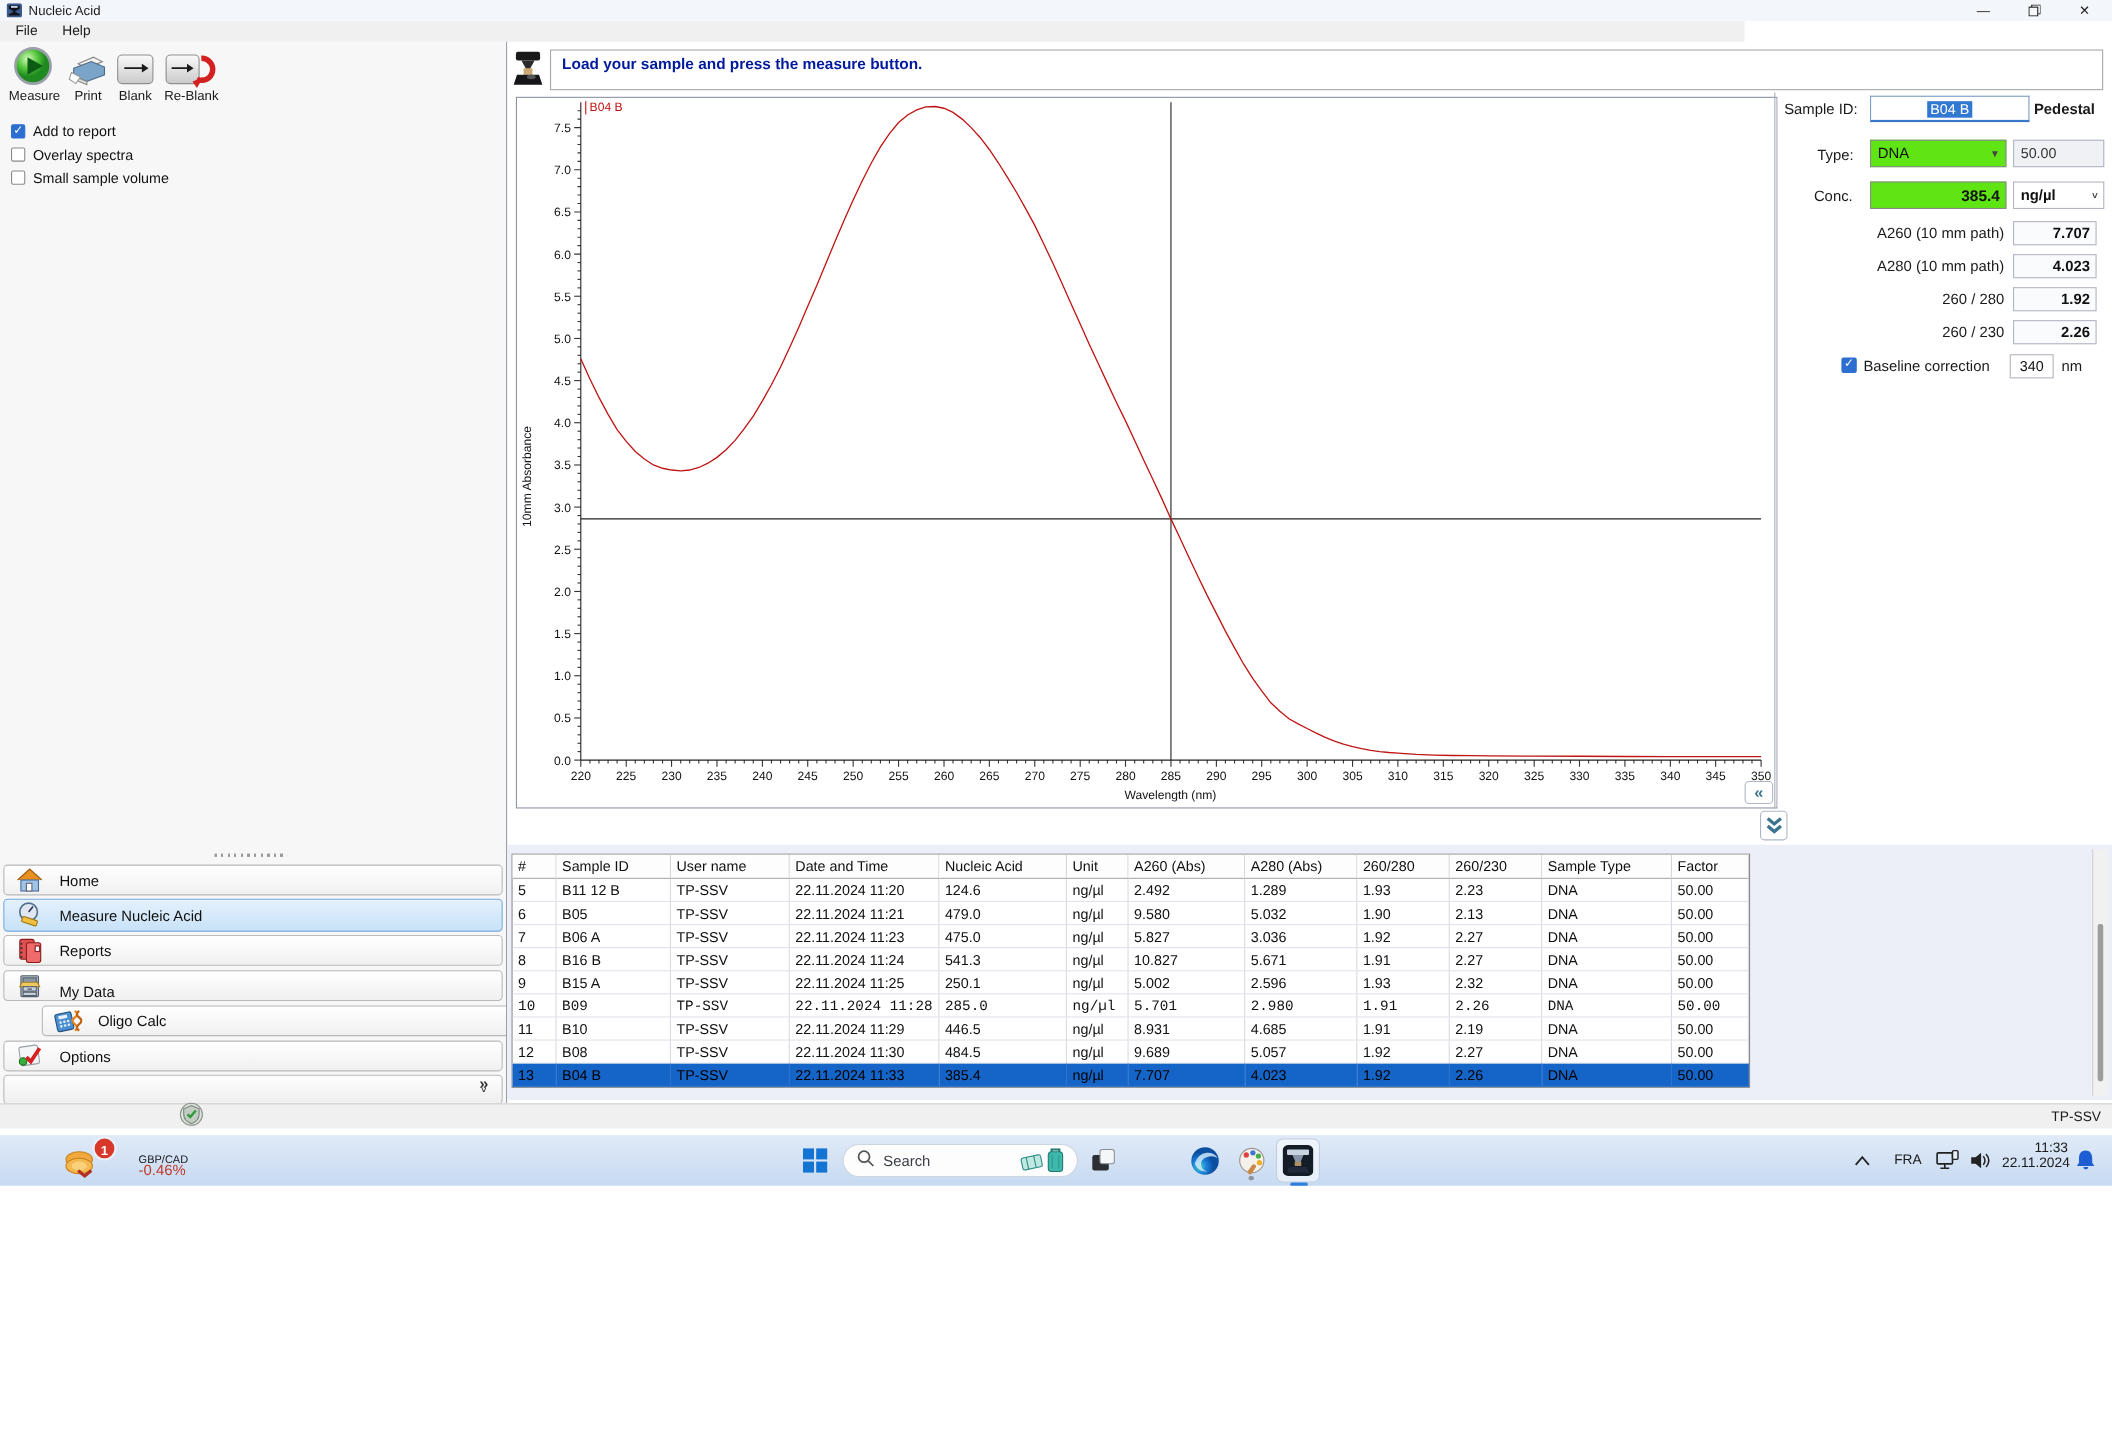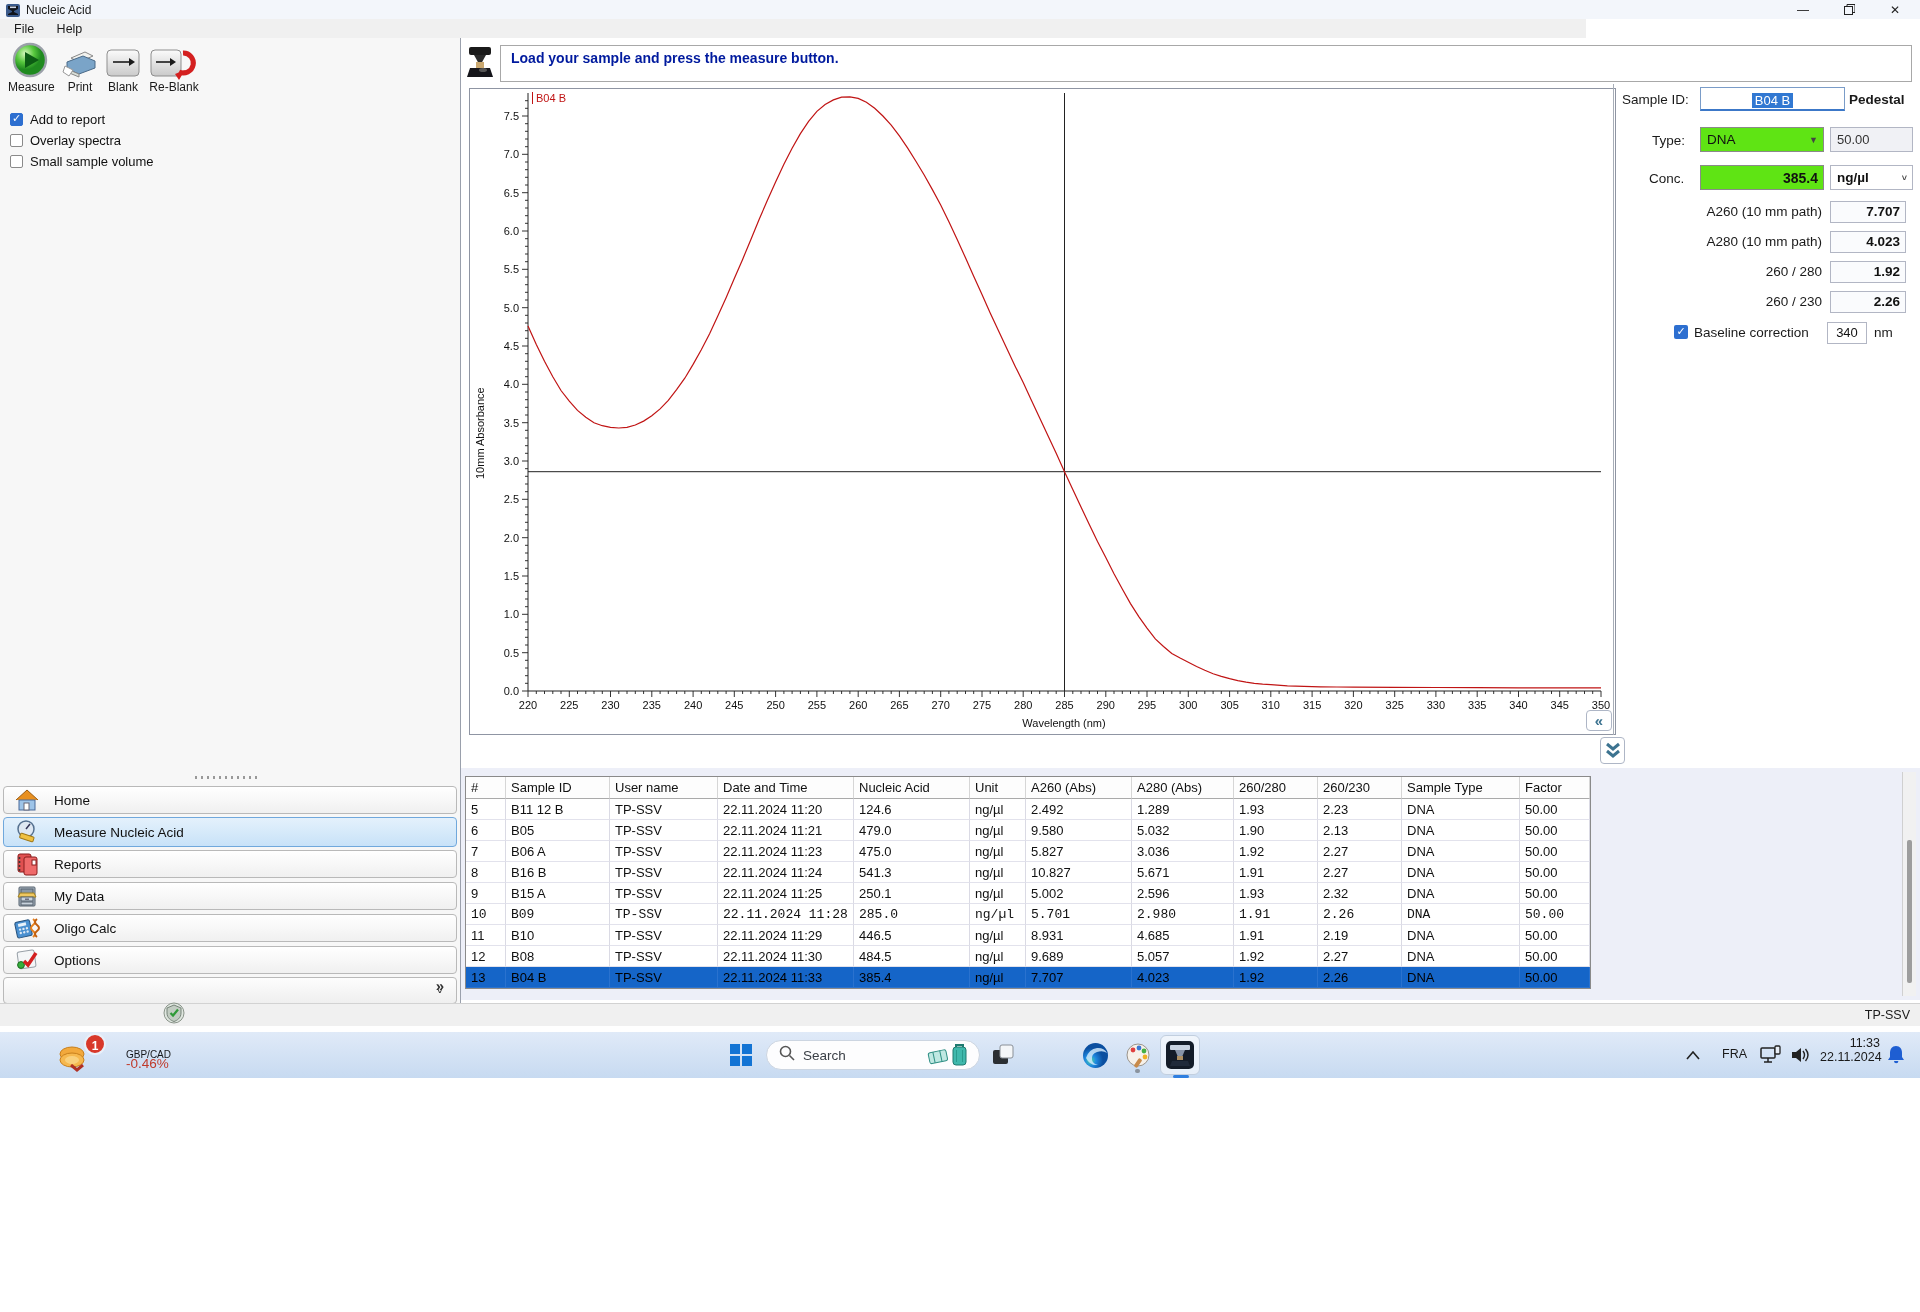--- a/index.html
+++ b/index.html
@@ -184,33 +184,33 @@
             <rect x="4" y="3" width="13" height="18" rx="2" fill="#e05050" stroke="#8a1c1c"></rect>
             <rect x="10" y="6" width="13" height="18" rx="2" fill="#ef6a6a" stroke="#8a1c1c"></rect>
             <circle cx="5.5" cy="7" r="1" fill="#333"></circle>
             <circle cx="5.5" cy="11" r="1" fill="#333"></circle>
             <circle cx="5.5" cy="15" r="1" fill="#333"></circle>
             <circle cx="5.5" cy="19" r="1" fill="#333"></circle>
             <rect x="18" y="9" width="4" height="5" fill="#fff" stroke="#8a1c1c"></rect>
           </svg></span>
       <span class="nav-label">Reports</span>
     </div>
-    <div class="abs nav-item" style="top:844px;">
+    <div class="abs nav-item" style="top:844px;align-items:flex-end;">
       <span class="nav-ico">
         <svg width="26" height="26">
             <rect x="5" y="4" width="16" height="19" rx="1" fill="#aab6c2" stroke="#55606c"></rect>
             <rect x="7" y="6" width="12" height="6" fill="#8a98a6" stroke="#55606c"></rect>
             <path d="M6 10 h14 l2 4 h-18 z" fill="#f0c860" stroke="#a08020"></path>
             <rect x="7" y="14" width="12" height="4" fill="#c8d2dc" stroke="#55606c"></rect>
             <rect x="11" y="15.5" width="4" height="1.4" fill="#667"></rect>
             <rect x="7" y="19" width="12" height="3" fill="#c8d2dc" stroke="#55606c"></rect>
           </svg></span>
       <span class="nav-label">My Data</span>
     </div>
-    <div class="abs nav-item" style="top:876px;">
+    <div class="abs nav-item" style="top:876px;margin-left:35px;">
       <span class="nav-ico">
         <svg width="26" height="26">
             <rect x="2" y="6" width="15" height="16" rx="2" fill="#4a90d0" stroke="#24507c" transform="rotate(-12 9 14)"></rect>
             <rect x="5" y="8" width="8" height="3" fill="#e8f2fa" transform="rotate(-12 9 14)"></rect>
             <g transform="rotate(-12 9 14)" fill="#dce8f4">
               <circle cx="6" cy="14" r="1.2"></circle>
               <circle cx="9.5" cy="14" r="1.2"></circle>
               <circle cx="13" cy="14" r="1.2"></circle>
               <circle cx="6" cy="17.5" r="1.2"></circle>
               <circle cx="9.5" cy="17.5" r="1.2"></circle>

